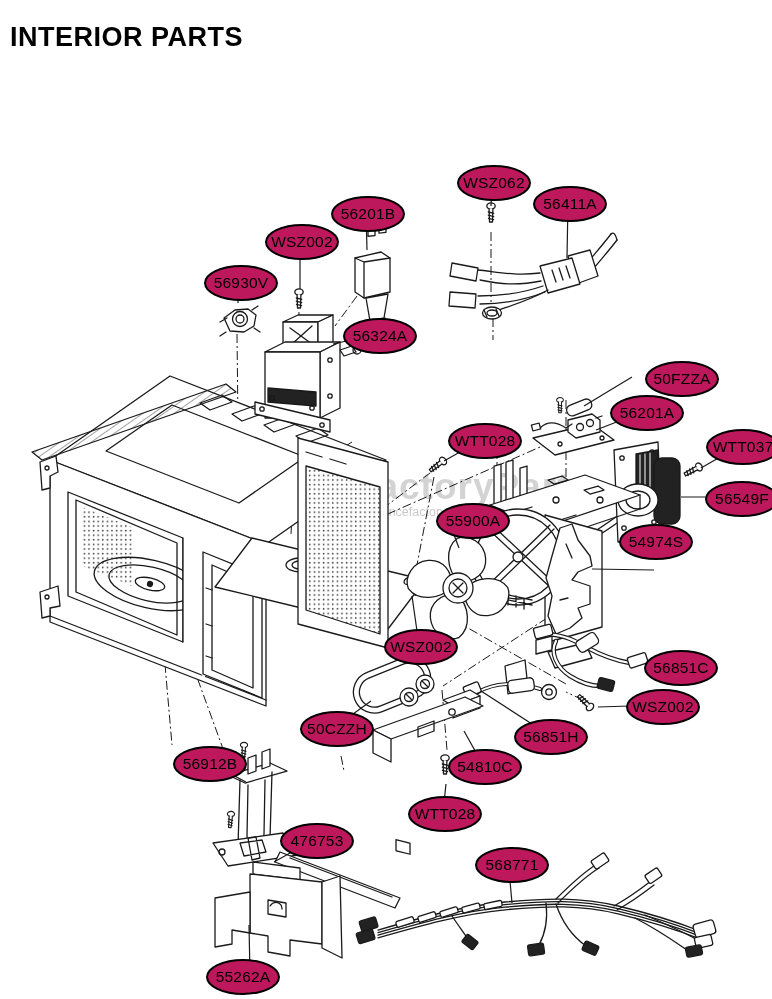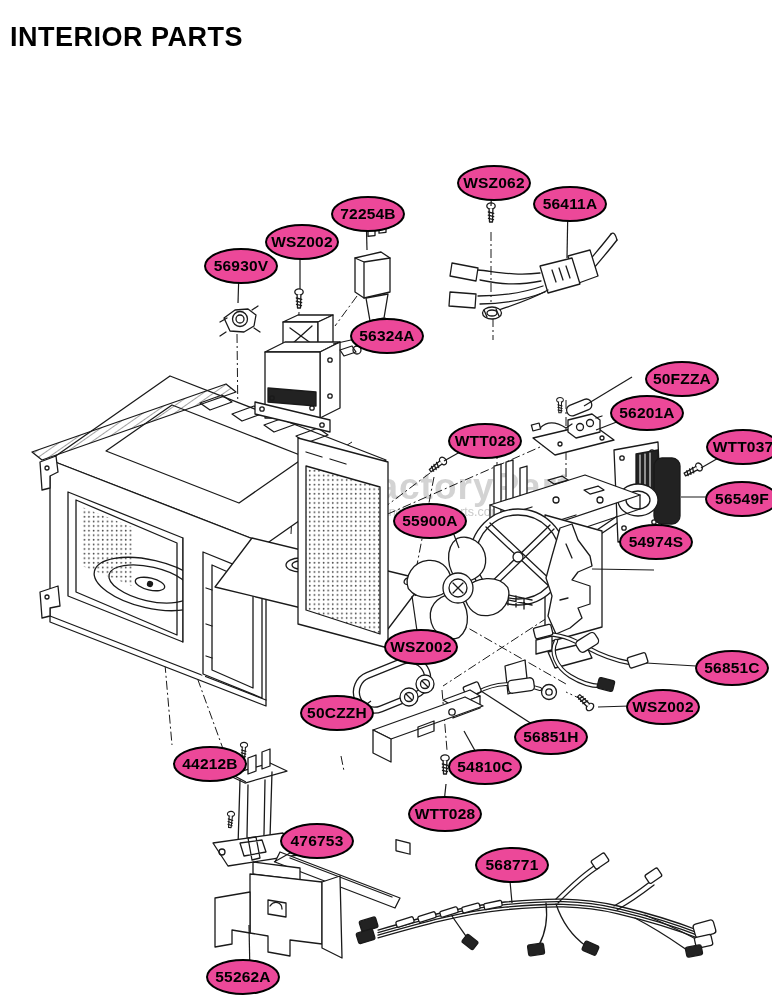--- a/index.html
+++ b/index.html
@@ -6,22 +6,22 @@
   #stage{position:relative;width:772px;height:999px;background:#fff;overflow:hidden;
          font-family:"Liberation Sans",sans-serif;}
   .page-title{position:absolute;left:10px;top:22px;font-weight:bold;font-size:27px;
               letter-spacing:.5px;color:#000;white-space:nowrap;}
   #diagram-svg{position:absolute;left:0;top:0;z-index:1;}
   .watermark{position:absolute;left:168px;top:466px;z-index:0;font-weight:bold;font-size:37px;
              color:rgba(110,110,110,.30);letter-spacing:1px;white-space:nowrap;}
   .watermark-url{position:absolute;left:306px;top:505px;z-index:0;font-size:12.5px;
              color:rgba(110,110,110,.38);white-space:nowrap;}
   .callout{position:absolute;z-index:3;width:70px;height:32px;border:2.2px solid #000;
-           border-radius:50%;background:#ec4899;display:flex;align-items:center;justify-content:center;
-           font-weight:bold;font-size:15.5px;color:#000;letter-spacing:.2px;}
+           border-radius:50%;background:#be185d;display:flex;align-items:center;justify-content:center;
+           font-weight:normal;font-size:15.5px;color:#000;letter-spacing:.2px;}
   .art{stroke:#1a1a1a;stroke-width:1.3;fill:none;stroke-linejoin:round;stroke-linecap:round;}
   .dash line{stroke:#1a1a1a;stroke-width:1;stroke-dasharray:9 3 2 3;}
   #leader-lines line{stroke:#1a1a1a;stroke-width:1.2;}
   .wf{fill:#fff;}
   .bk{fill:#222;}
 </style>
 </head>
 <body>
 
 <div id="stage">
@@ -364,35 +364,35 @@
         <line x1="208" y1="762" x2="246" y2="782"></line>
         <line x1="443" y1="812" x2="446" y2="784"></line>
         <line x1="315" y1="839" x2="274" y2="862"></line>
         <line x1="510" y1="881" x2="512" y2="903"></line>
         <line x1="250" y1="975" x2="249" y2="925"></line>
       </g>
   </svg>
 
 <div class="callout" style="left: 457px; top: 165px;">WSZ062</div>
     <div class="callout" style="left: 533px; top: 186px;">56411A</div>
-    <div class="callout" style="left: 331px; top: 196px;">72254B</div>
+    <div class="callout" style="left: 331px; top: 196px;">56201B</div>
     <div class="callout" style="left: 265px; top: 224px;">WSZ002</div>
-    <div class="callout" style="left: 204px; top: 248px;">56930V</div>
-    <div class="callout" style="left: 350px; top: 318px;">56324A</div>
+    <div class="callout" style="left: 204px; top: 265px;">56930V</div>
+    <div class="callout" style="left: 343px; top: 318px;">56324A</div>
     <div class="callout" style="left: 597px; top: 361px; margin-left: 48px;">50FZZA</div>
     <div class="callout" style="left: 610px; top: 395px;">56201A</div>
     <div class="callout" style="left: 448px; top: 423px;">WTT028</div>
     <div class="callout" style="left: 706px; top: 429px;">WTT037</div>
     <div class="callout" style="left: 705px; top: 481px;">56549F</div>
-    <div class="callout" style="left: 393px; top: 503px;">55900A</div>
+    <div class="callout" style="left: 436px; top: 503px;">55900A</div>
     <div class="callout" style="left: 619px; top: 524px;">54974S</div>
     <div class="callout" style="left: 384px; top: 629px;">WSZ002</div>
-    <div class="callout" style="left: 695px; top: 650px;">56851C</div>
+    <div class="callout" style="left: 644px; top: 650px;">56851C</div>
     <div class="callout" style="left: 626px; top: 689px;">WSZ002</div>
-    <div class="callout" style="left: 300px; top: 695px;">50CZZH</div>
+    <div class="callout" style="left: 300px; top: 711px;">50CZZH</div>
     <div class="callout" style="left: 514px; top: 719px;">56851H</div>
     <div class="callout" style="left: 448px; top: 749px; text-align: right;">54810C</div>
-    <div class="callout" style="left: 173px; top: 746px;">44212B</div>
+    <div class="callout" style="left: 173px; top: 746px;">56912B</div>
     <div class="callout" style="left: 408px; top: 796px;">WTT028</div>
     <div class="callout" style="left: 280px; top: 823px;">476753</div>
     <div class="callout" style="left: 475px; top: 847px;">568771</div>
     <div class="callout" style="left: 206px; top: 959px;">55262A</div>
   </div>
 
 </body></html>

